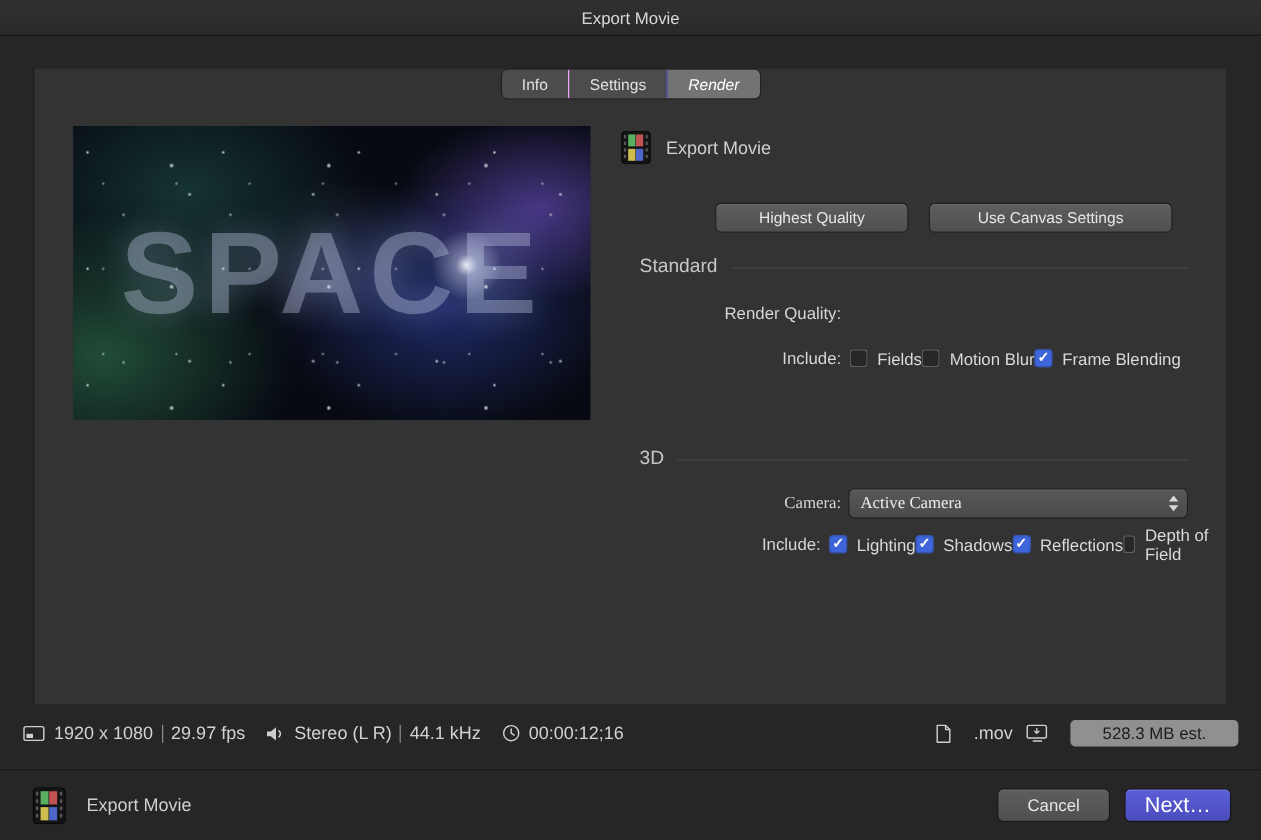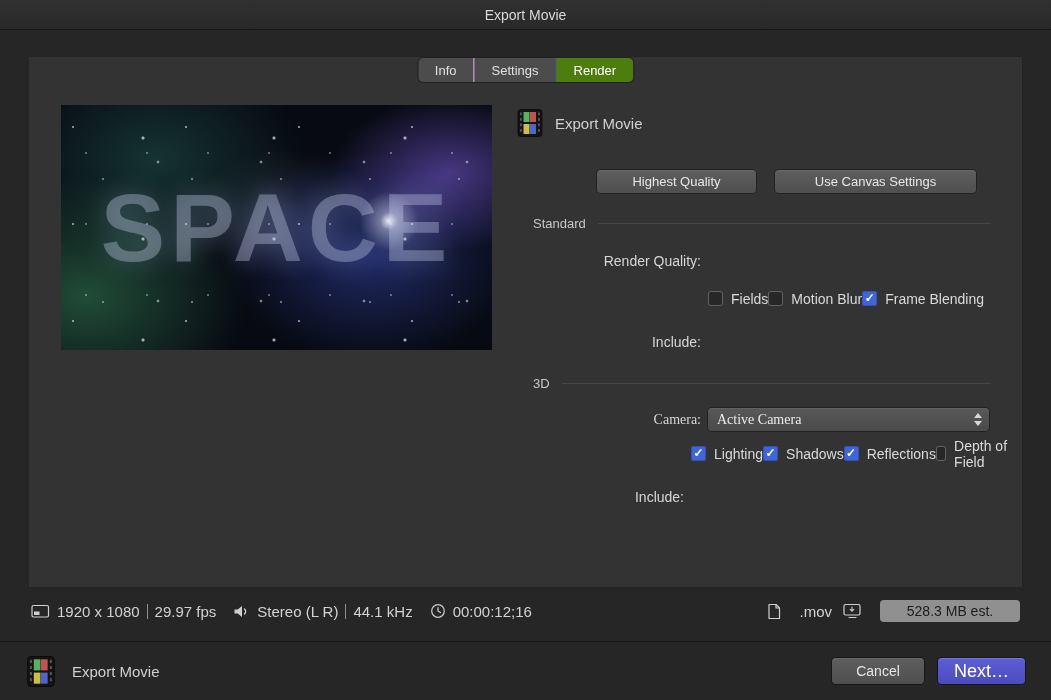--- a/index.html
+++ b/index.html
@@ -34,21 +34,21 @@
     position:absolute; top:58px; left:50%; transform:translateX(-50%);
     display:flex; border-radius:5px; overflow:hidden;
     box-shadow:0 0 0 1px rgba(0,0,0,0.35);
     z-index:5;
   }
   .tab {
     height:24px; padding:0 17px; display:flex; align-items:center;
     background:#4c4c4c; color:#e0e0e0; font-size:13px; cursor:default;
   }
   .tab + .tab { border-left:1px solid #f0abfc; }
-  .tab.active { background:#4d7c0f; color:#ffffff; border-left-color:#4547b2; }
+  .tab.active { background:#737373; color:#ffffff; border-left-color:#4547b2;font-style:italic; }
 
   
   .preview {
     position:absolute; left:32px; top:48px; width:431px; height:245px;
     background:
       radial-gradient(ellipse 170px 110px at 90% 28%, rgba(125,92,225,0.55), transparent 70%),
       radial-gradient(ellipse 210px 150px at 72% 62%, rgba(62,82,205,0.45), transparent 70%),
       radial-gradient(ellipse 230px 170px at 6% 78%, rgba(58,142,92,0.50), transparent 70%),
       radial-gradient(ellipse 210px 150px at 22% 22%, rgba(38,102,86,0.45), transparent 70%),
       radial-gradient(ellipse 130px 95px at 52% 45%, rgba(160,180,235,0.18), transparent 70%),
@@ -93,21 +93,21 @@
     border-radius:4px; color:#e6e6e6; font-size:13px;
     box-shadow:0 0 0 1px rgba(0,0,0,0.35), inset 0 1px 0 rgba(255,255,255,0.07);
     cursor:default; white-space:nowrap;
   }
   .btn-hq  { min-width:159px; }
   .btn-ucs { min-width:201px; }
 
   .section-head {
     position:absolute; left:16px; right:0; height:16px;
     display:flex; align-items:center; gap:12px;
-    color:#c7c7c7; font-size:13px;
+    color:#c7c7c7; font-size:16px;
   }
   .section-head::after { content:""; flex:1; height:1px; background:#474747; }
   .section-standard { top:118px; }
   .section-3d       { top:278px; }
 
   .form-row { position:absolute; left:0; display:flex; align-items:center; }
   .row-render-quality { top:156px; }
   .row-camera         { top:311px;font-family:Liberation Serif, serif; }
   .form-label {
     width:191px; padding-right:7px; text-align:right;
@@ -123,41 +123,41 @@
     box-shadow:0 0 0 1px rgba(0,0,0,0.35), inset 0 1px 0 rgba(255,255,255,0.06);
     cursor:default;
   }
   .chevrons { margin-left:auto; display:flex; flex-direction:column; gap:3px; align-items:center; }
   .chev-up    { width:0; height:0; border-left:4px solid transparent; border-right:4px solid transparent; border-bottom:5px solid #d8d8d8; }
   .chev-down  { width:0; height:0; border-left:4px solid transparent; border-right:4px solid transparent; border-top:5px solid #d8d8d8; }
 
   .check-group { position:absolute; left:0; display:flex; align-items:flex-start; }
   .cg-standard { top:194px; }
   .cg-3d       { top:349px; }
-  .check-group .form-label { line-height:15px;margin-top:44px; }
+  .check-group .form-label { line-height:15px; }
   .check-list  { display:flex; }
   .check-row {
     display:flex; align-items:center; gap:8px; height:15px; margin-bottom:12px;
     color:#dadada; font-size:14px; cursor:default;
   }
   .cbx {
     width:15px; height:15px; border-radius:3px; position:relative;
     background:#272727; box-shadow:inset 0 0 0 1px #606060;
   }
   .cbx .mark {
     display:none; position:absolute; inset:0;
     color:#fff; font-size:12px; line-height:15px; text-align:center; font-weight:bold;
   }
   .check-row[data-checked="true"] .cbx { background:#3f66d9; box-shadow:inset 0 0 0 1px #3453b4; }
   .check-row[data-checked="true"] .cbx .mark { display:block; }
 
   
   .status-bar {
     position:absolute; left:0; top:597px; width:1051px; height:28px;
-    display:flex; align-items:center; padding:0 31px;
+    display:flex; align-items:center; padding:0 19px;
     color:#d2d2d2; font-size:15px;
   }
   .status-bar .icn { display:flex; align-items:center; margin-right:7px; }
   .vsep { width:1px; height:15px; background:#8f8f8f; margin:0 7px; }
   .cluster { display:flex; align-items:center; }
   .cluster + .cluster { margin-left:17px; }
   .status-right { margin-left:auto; display:flex; align-items:center; gap:11px; }
   .size-pill {
     width:140px; text-align:center;
     background:#909090; color:#1d1d1d;

